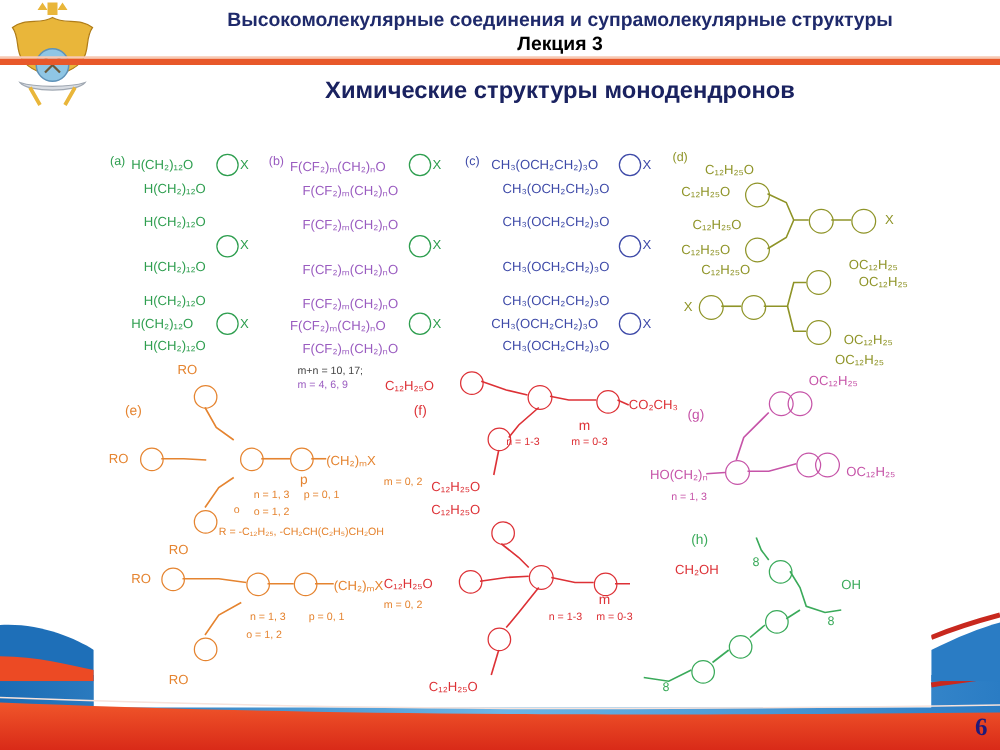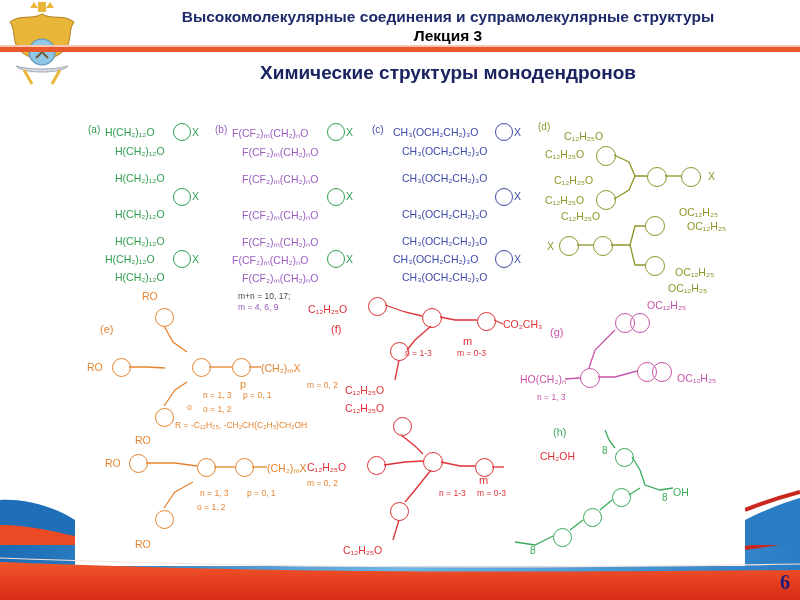--- a/index.html
+++ b/index.html
@@ -174,21 +174,21 @@
   <span class="ring pink" style="left:562px;top:272px;width:18px;height:18px;"></span>
   <span class="ring pink" style="left:577px;top:272px;width:18px;height:18px;"></span>
   <span class="chem pink" style="left:602px;top:282px;">OC₁₂H₂₅</span>
   <span class="note pink" style="left:462px;top:302px;">n = 1, 3</span>
 
   <span class="lbl green2" style="left:478px;top:336px;">(h)</span>
   <span class="ring green2" style="left:540px;top:358px;width:17px;height:17px;"></span>
   <span class="ring green2" style="left:537px;top:398px;width:17px;height:17px;"></span>
   <span class="ring green2" style="left:508px;top:418px;width:17px;height:17px;"></span>
   <span class="ring green2" style="left:478px;top:438px;width:17px;height:17px;"></span>
-  <span class="chem green2" style="left:598px;top:396px;">OH</span>
+  <span class="chem green2" style="left:598px;top:372px;">OH</span>
   <span class="note green2" style="left:587px;top:402px;font-size:10px;">8</span>
   <span class="note green2" style="left:527px;top:355px;font-size:10px;">8</span>
   <span class="note green2" style="left:455px;top:455px;font-size:10px;">8</span>
 
   <svg style="position:absolute;left:0;top:0;" width="670" height="476">
     <g stroke="#8f9428" stroke-width="1.3" fill="none">
       <path d="M539 65 L554 72 L560 86 L572 86"></path>
         <path d="M539 109 L554 100 L560 86"></path>
       <path d="M590 86 L606 86"></path>
         <path d="M502 155 L518 155"></path>

